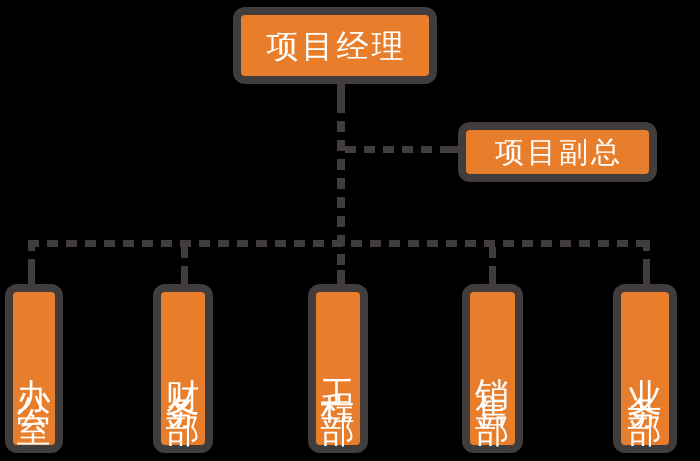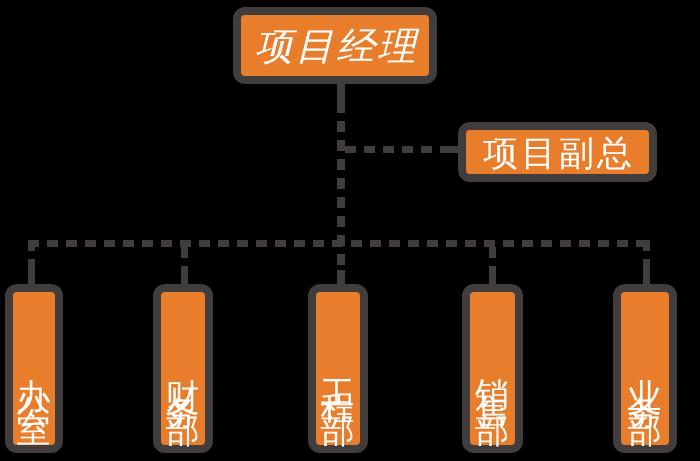--- a/index.html
+++ b/index.html
@@ -32,23 +32,23 @@
     display: flex;
     align-items: center;
     justify-content: center;
     color: var(--node-text);
   }
   .h-node .label {
     line-height: 1;
     white-space: nowrap;
   }
   .node-root   { left: 233px; top: 7px;   width: 204px; height: 77px; }
-  .node-root .label   { font-size: 38px; letter-spacing: 3px; padding-left: 3px; font-style: italic; }
+  .node-root .label   { font-size: 32px; letter-spacing: 3px; padding-left: 3px; }
   .node-deputy { left: 458px; top: 122px; width: 199px; height: 60px; }
-  .node-deputy .label { font-size: 35px; letter-spacing: 3px; padding-left: 3px; }
+  .node-deputy .label { font-size: 29px; letter-spacing: 3px; padding-left: 3px; }
 
   .v-node .vlabel {
     writing-mode: vertical-rl;
     text-orientation: upright;
     font-size: 34px;
     line-height: 1;
     letter-spacing: 16px;
     margin-bottom: -14px;
   }
   .node-dept-0 { left: 5px;   top: 284px; width: 58px; height: 169px; }

